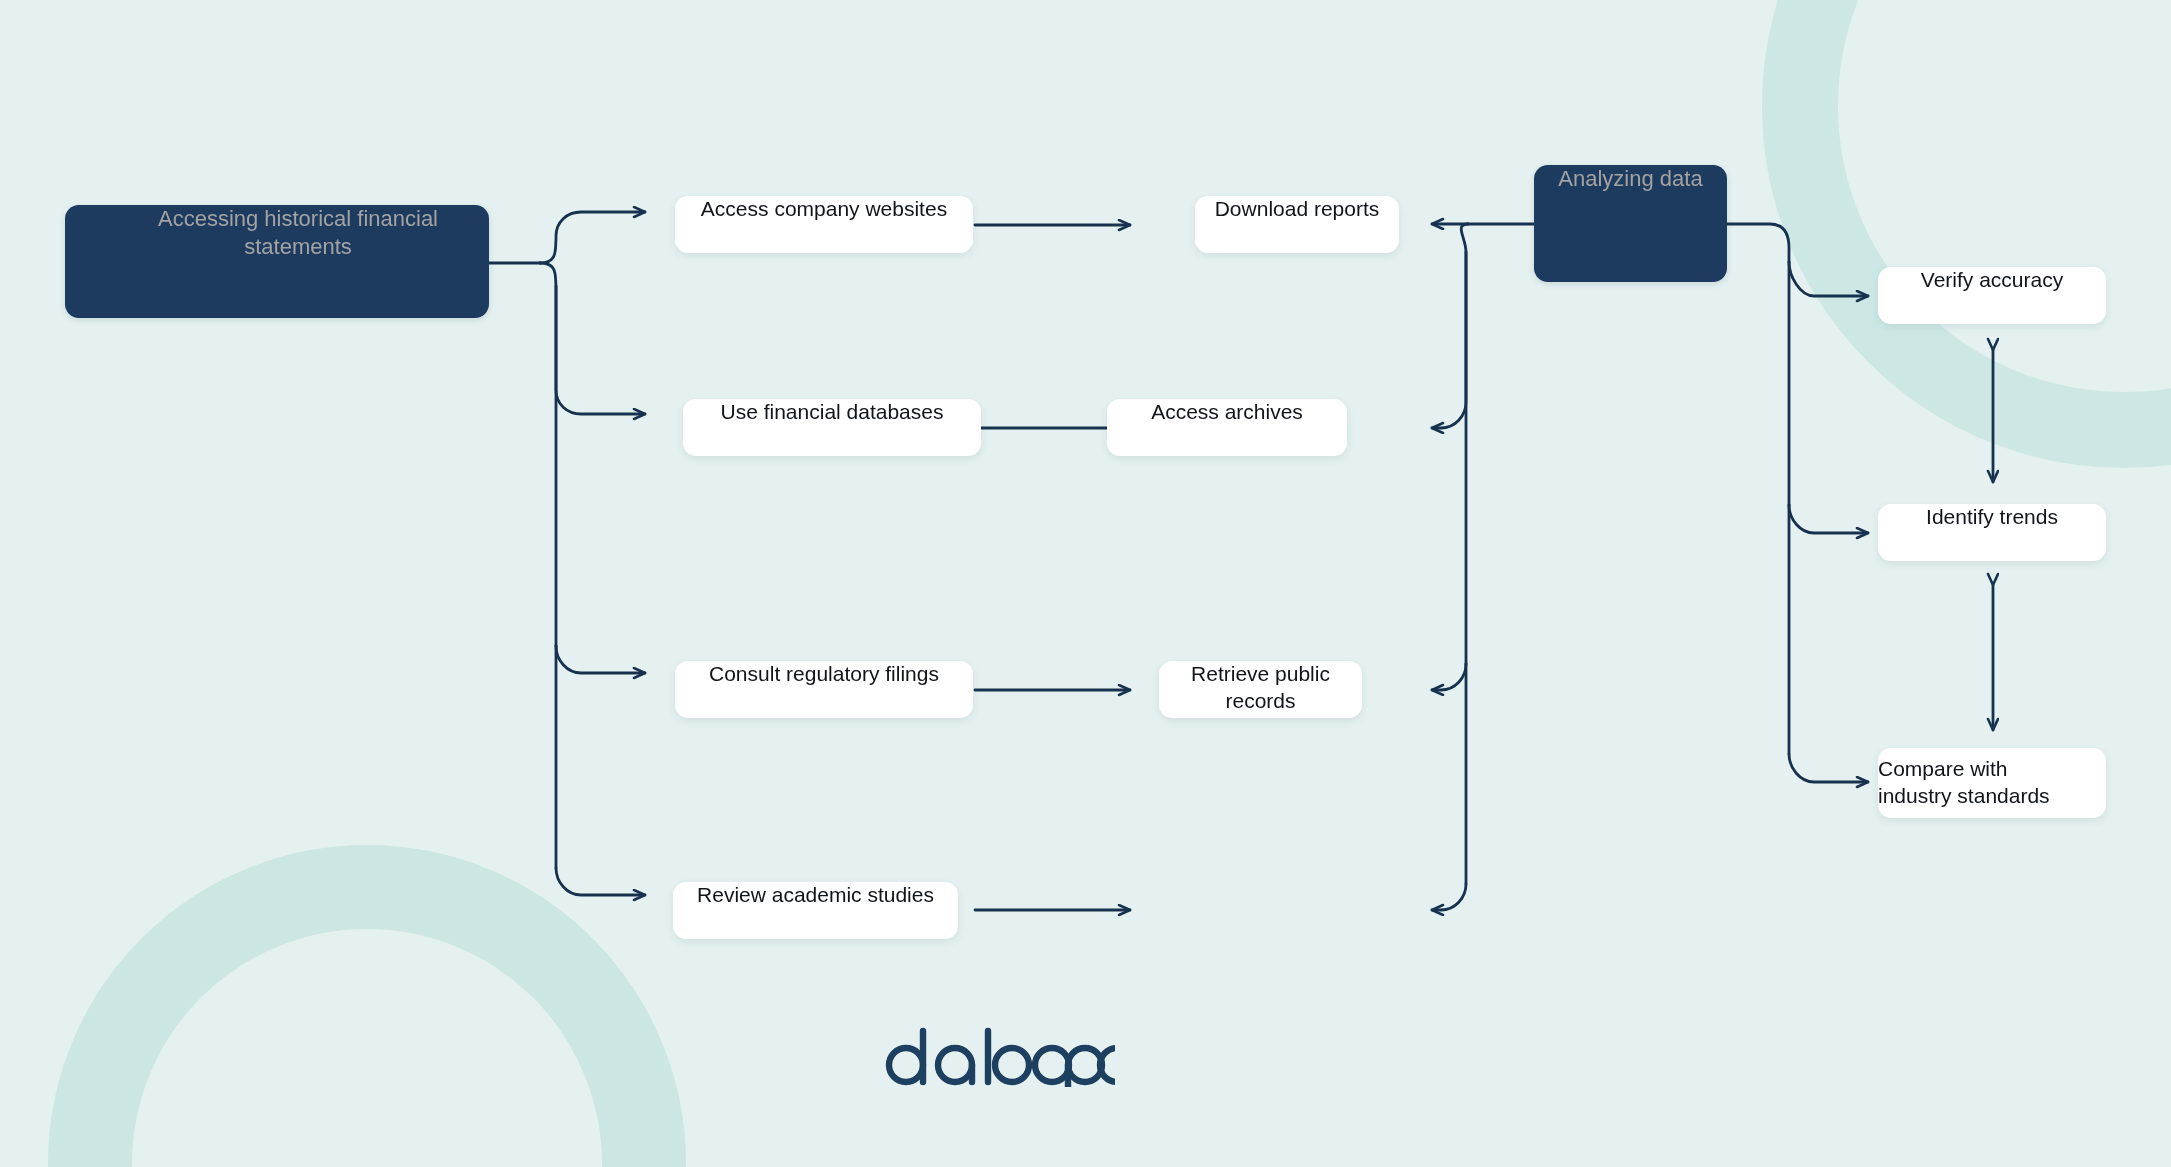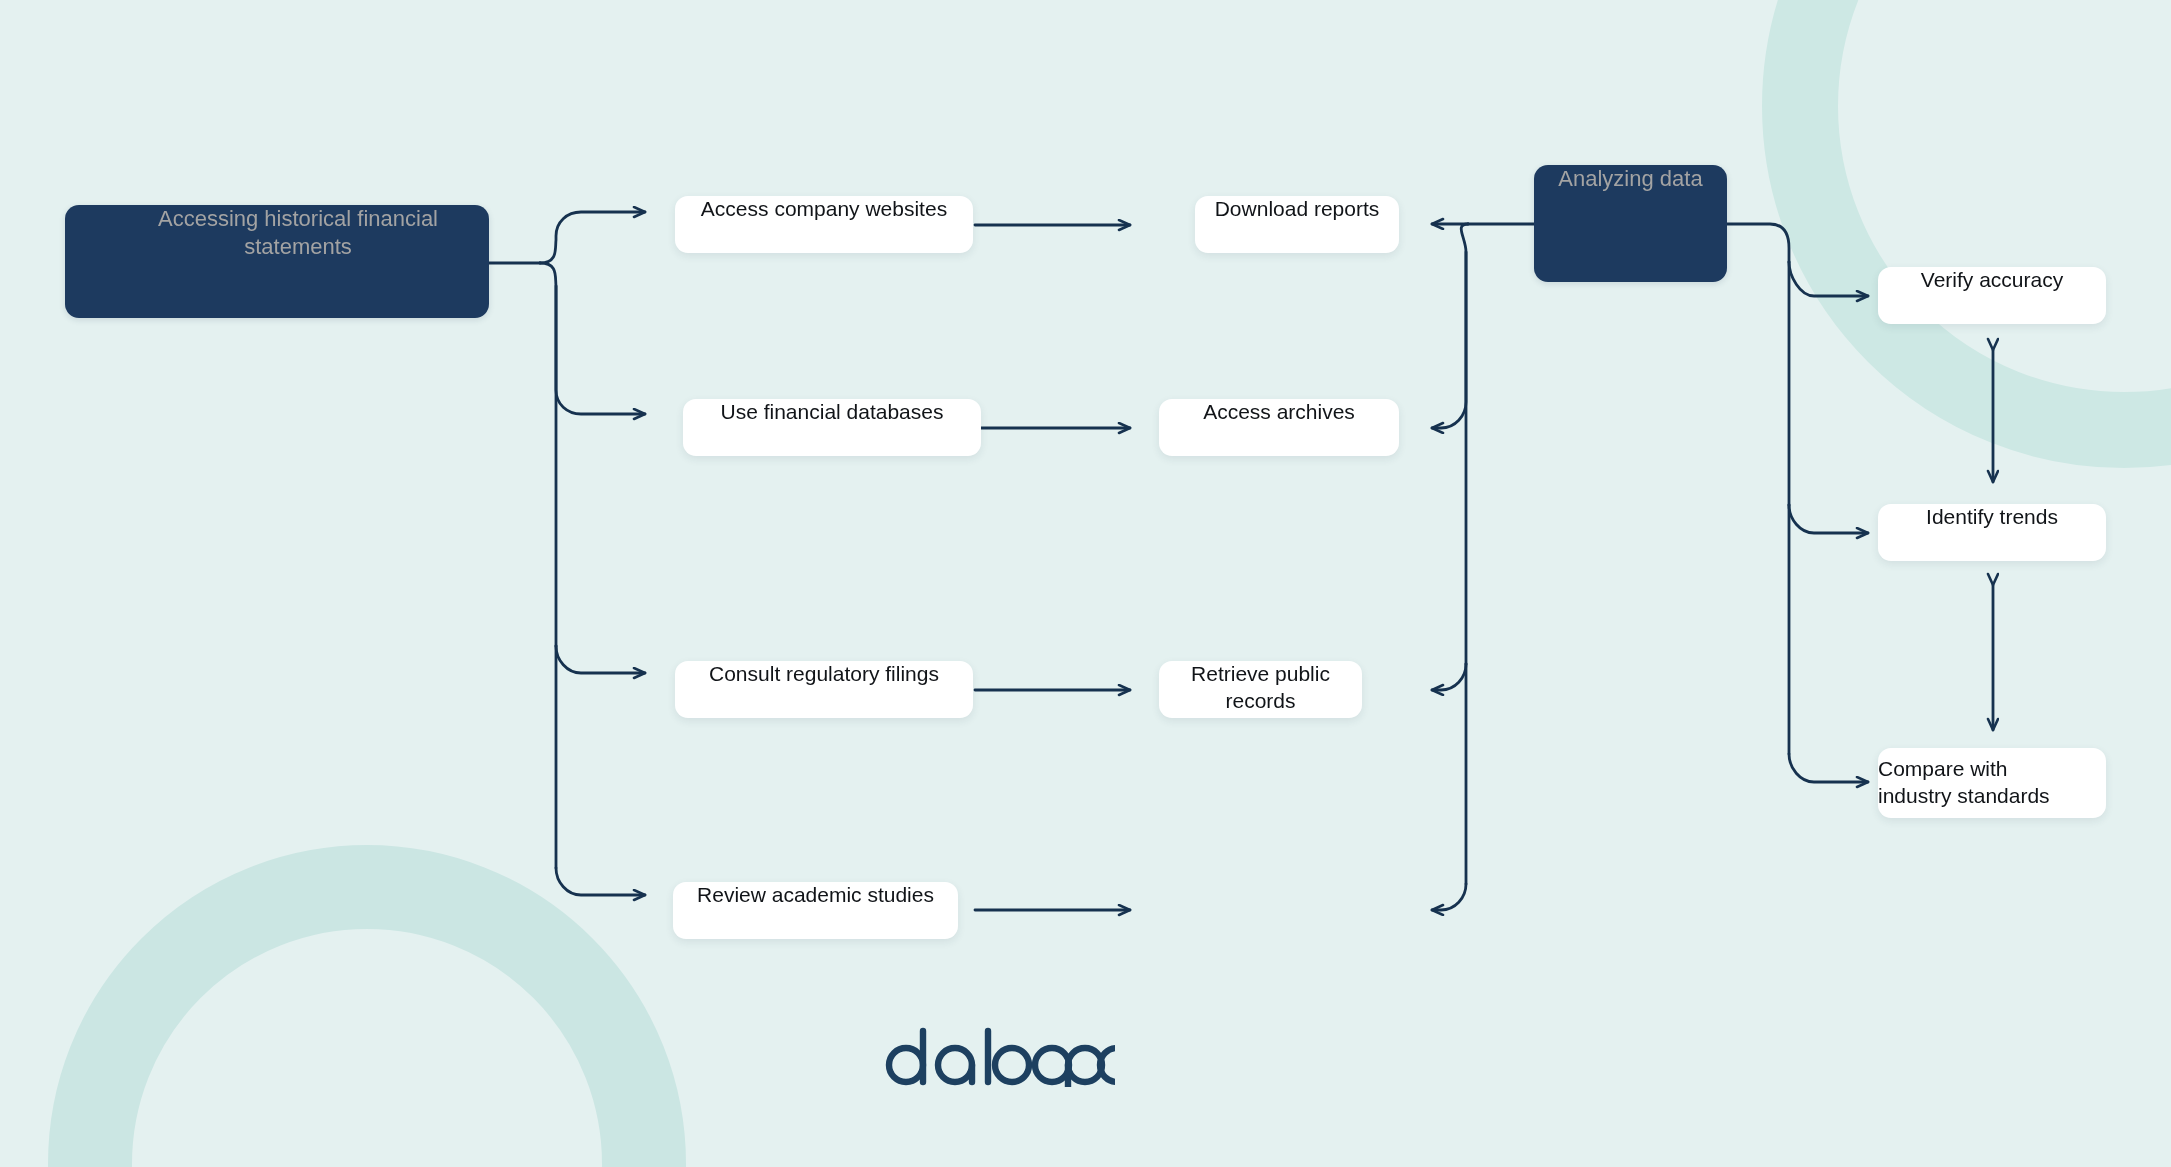--- a/index.html
+++ b/index.html
@@ -144,21 +144,21 @@
   <div class="node step" style="left:675px;top:661px;width:298px;height:57px;">
     <span>Consult regulatory filings</span>
   </div>
   <div class="node step" style="left:673px;top:882px;width:285px;height:57px;border-radius:13px;">
     <span>Review academic studies</span>
   </div>
 
   <div class="node step" style="left:1195px;top:196px;width:204px;height:57px;">
     <span>Download reports</span>
   </div>
-  <div class="node step" style="left:1159px;top:399px;width:240px;height:57px;">
+  <div class="node step" style="left:1107px;top:399px;width:240px;height:57px;">
     <span>Access archives</span>
   </div>
   <div class="node step" style="left:1159px;top:661px;width:203px;height:57px;">
     <span>Retrieve public records</span>
   </div>
 
   <div class="node step" style="left:1878px;top:267px;width:228px;height:57px;">
     <span>Verify accuracy</span>
   </div>
   <div class="node step" style="left:1878px;top:504px;width:228px;height:57px;">

